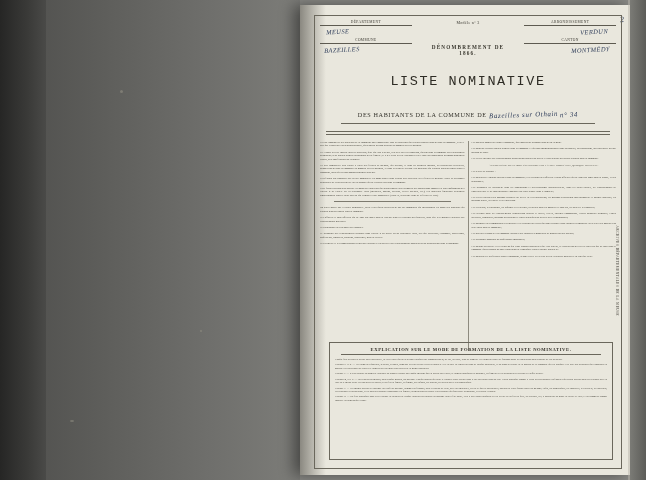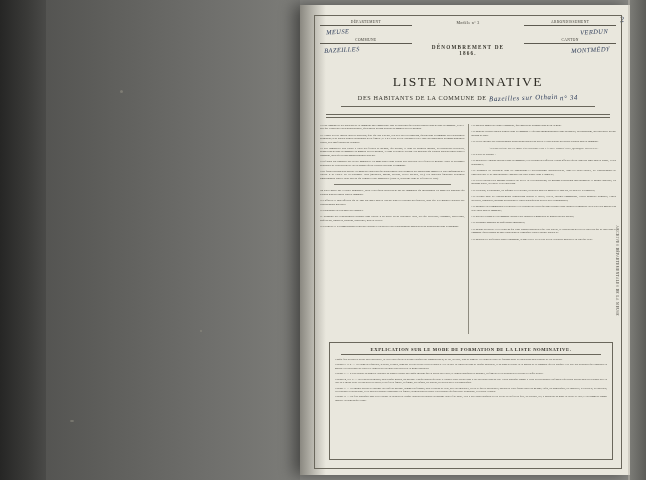--- a/index.html
+++ b/index.html
@@ -65,21 +65,21 @@
   .can-hand{position:absolute;right:6px;top:2px;}
   .com-hand{position:absolute;left:4px;top:2px;}
 
   .denom{
     text-align:center;font-size:5.2px;letter-spacing:1.2px;
     text-transform:uppercase;color:#3a382f;margin:6px 0 2px 0;
     font-weight:bold;
   }
   .title{
     text-align:center;font-size:13.5px;letter-spacing:1.6px;
-    color:#2e2c25;margin:16px 0 4px 0;font-family:Liberation Serif, serif;
+    color:#2e2c25;margin:16px 0 22px 0;font-family:Liberation Mono, monospace;
   }
   .subtitle{
     text-align:center;font-size:6.2px;letter-spacing:.6px;
     color:#34322b;margin-bottom:2px;
   }
   .subtitle .commune-hand{
     font-style:italic;color:#2f3d5a;font-size:7px;display:inline-block;
     transform:rotate(-2deg);
   }
   .sub-rule{

